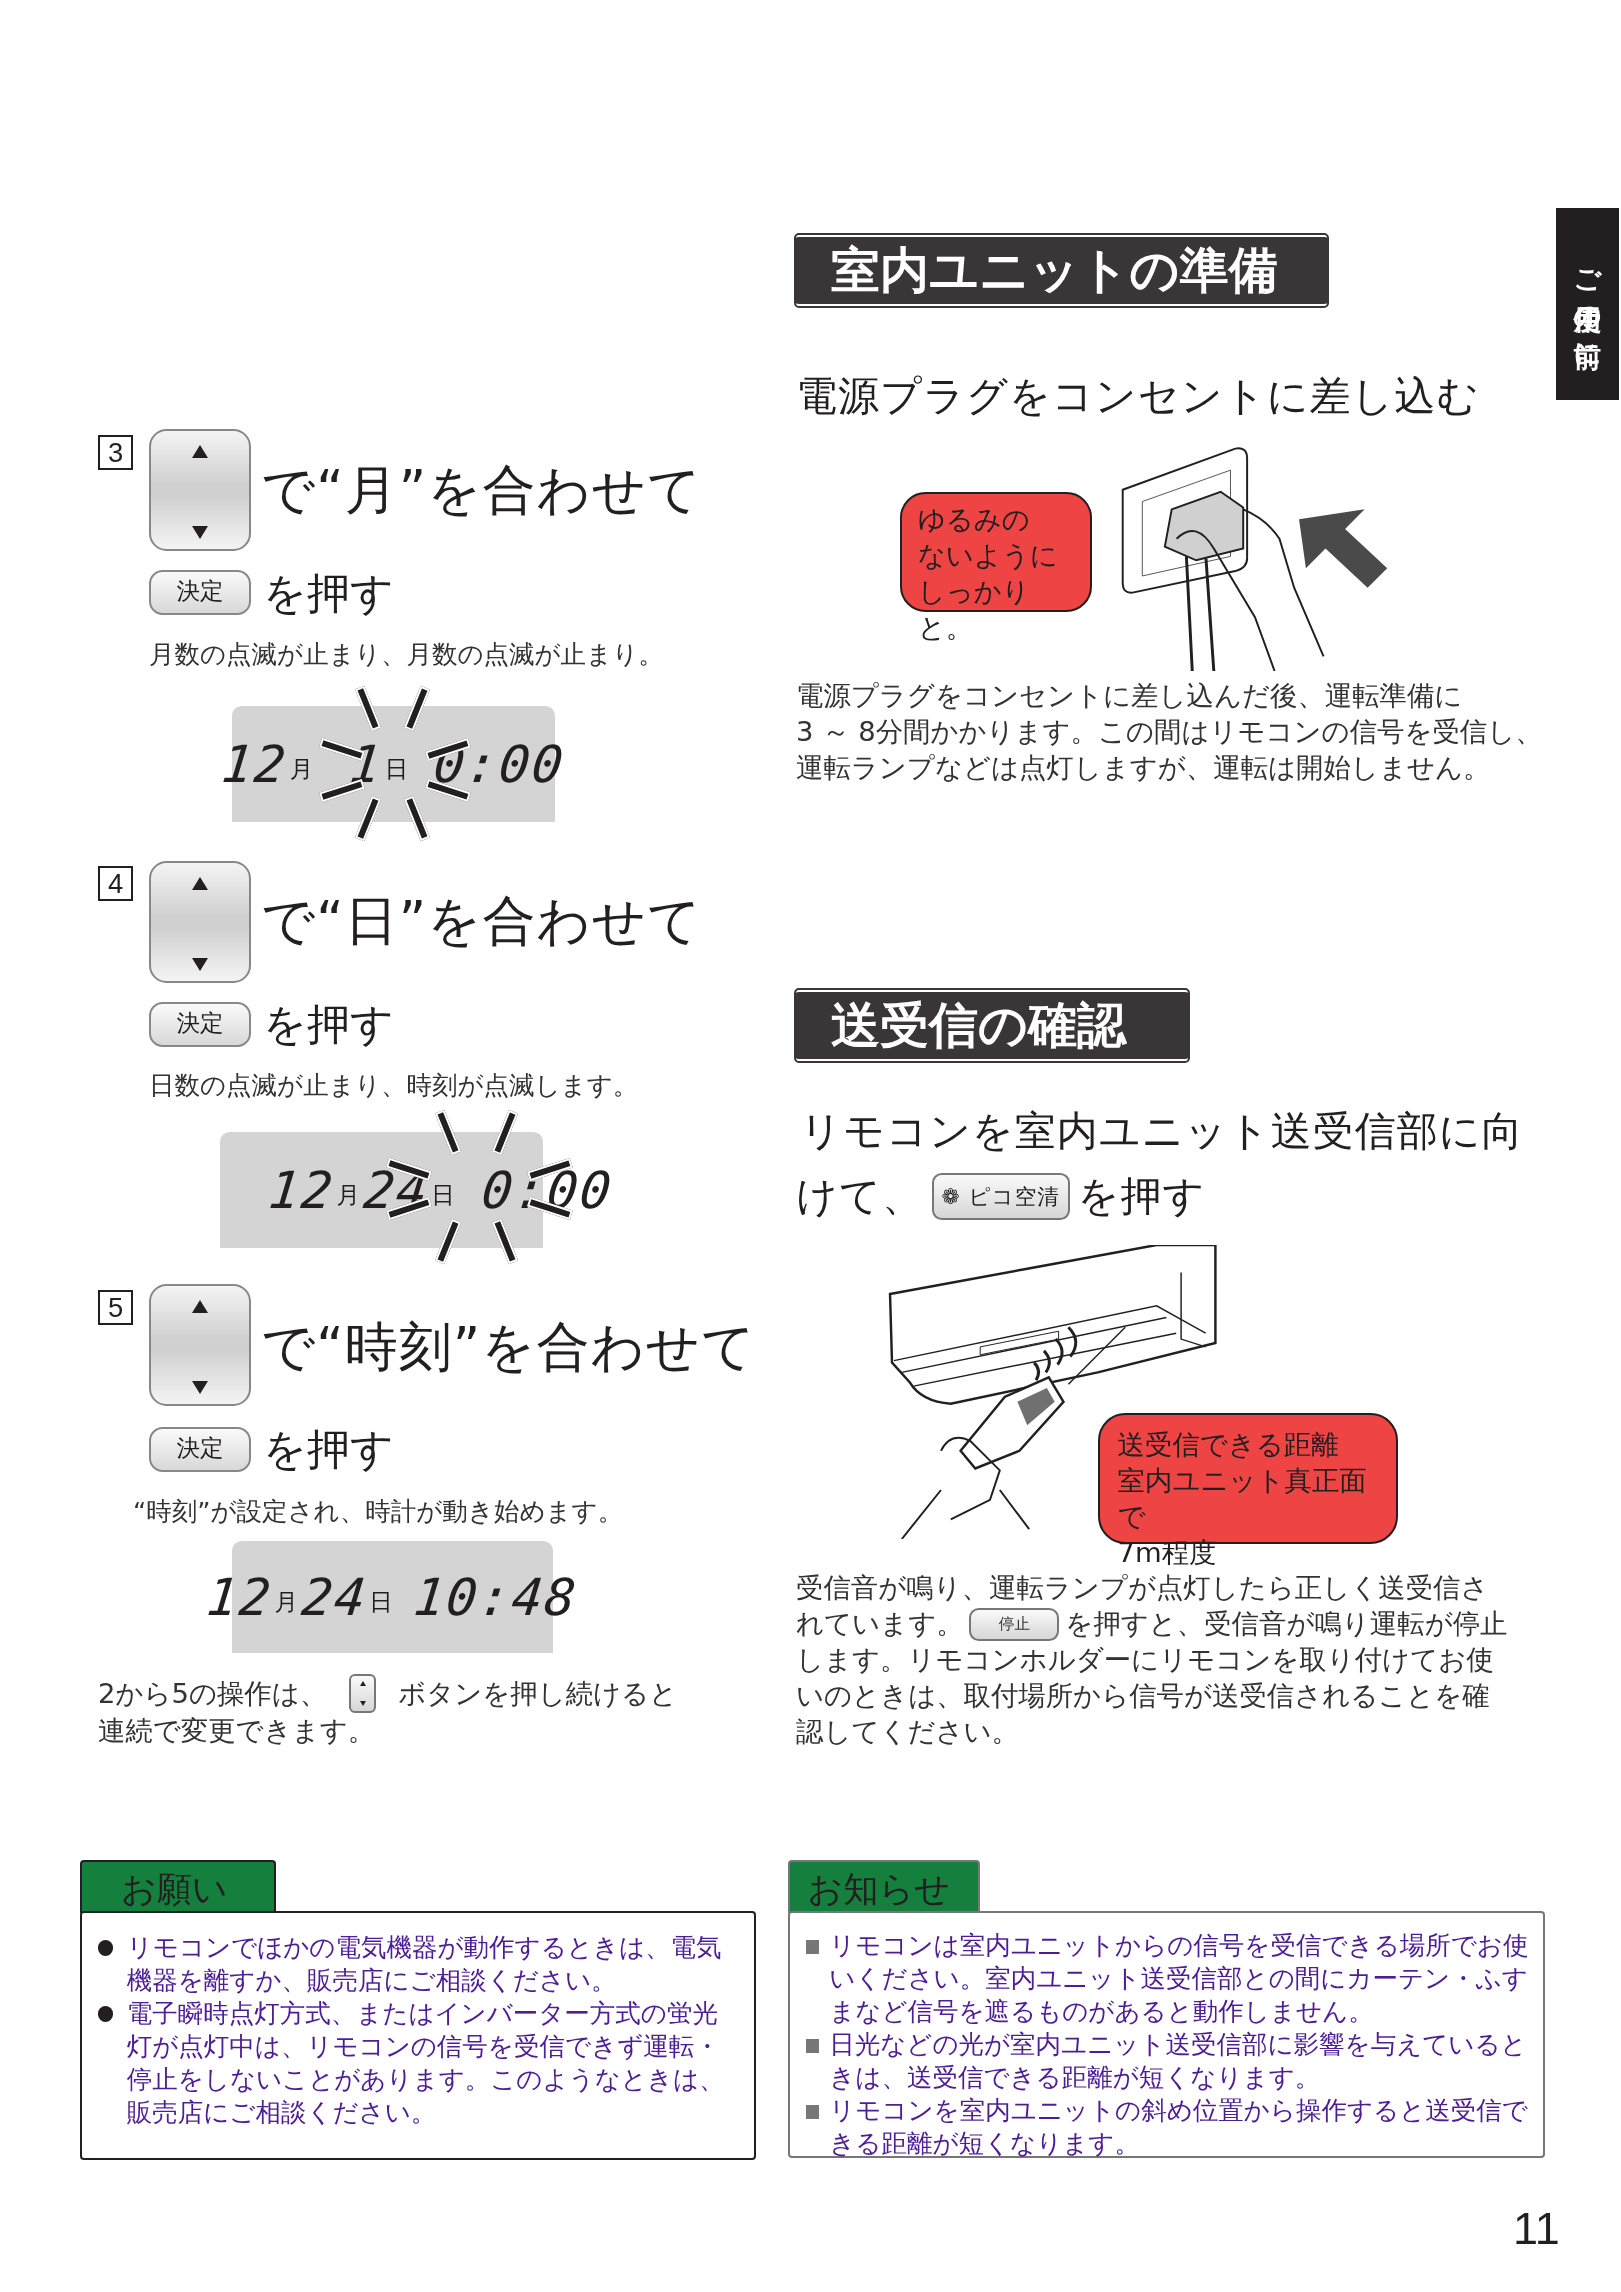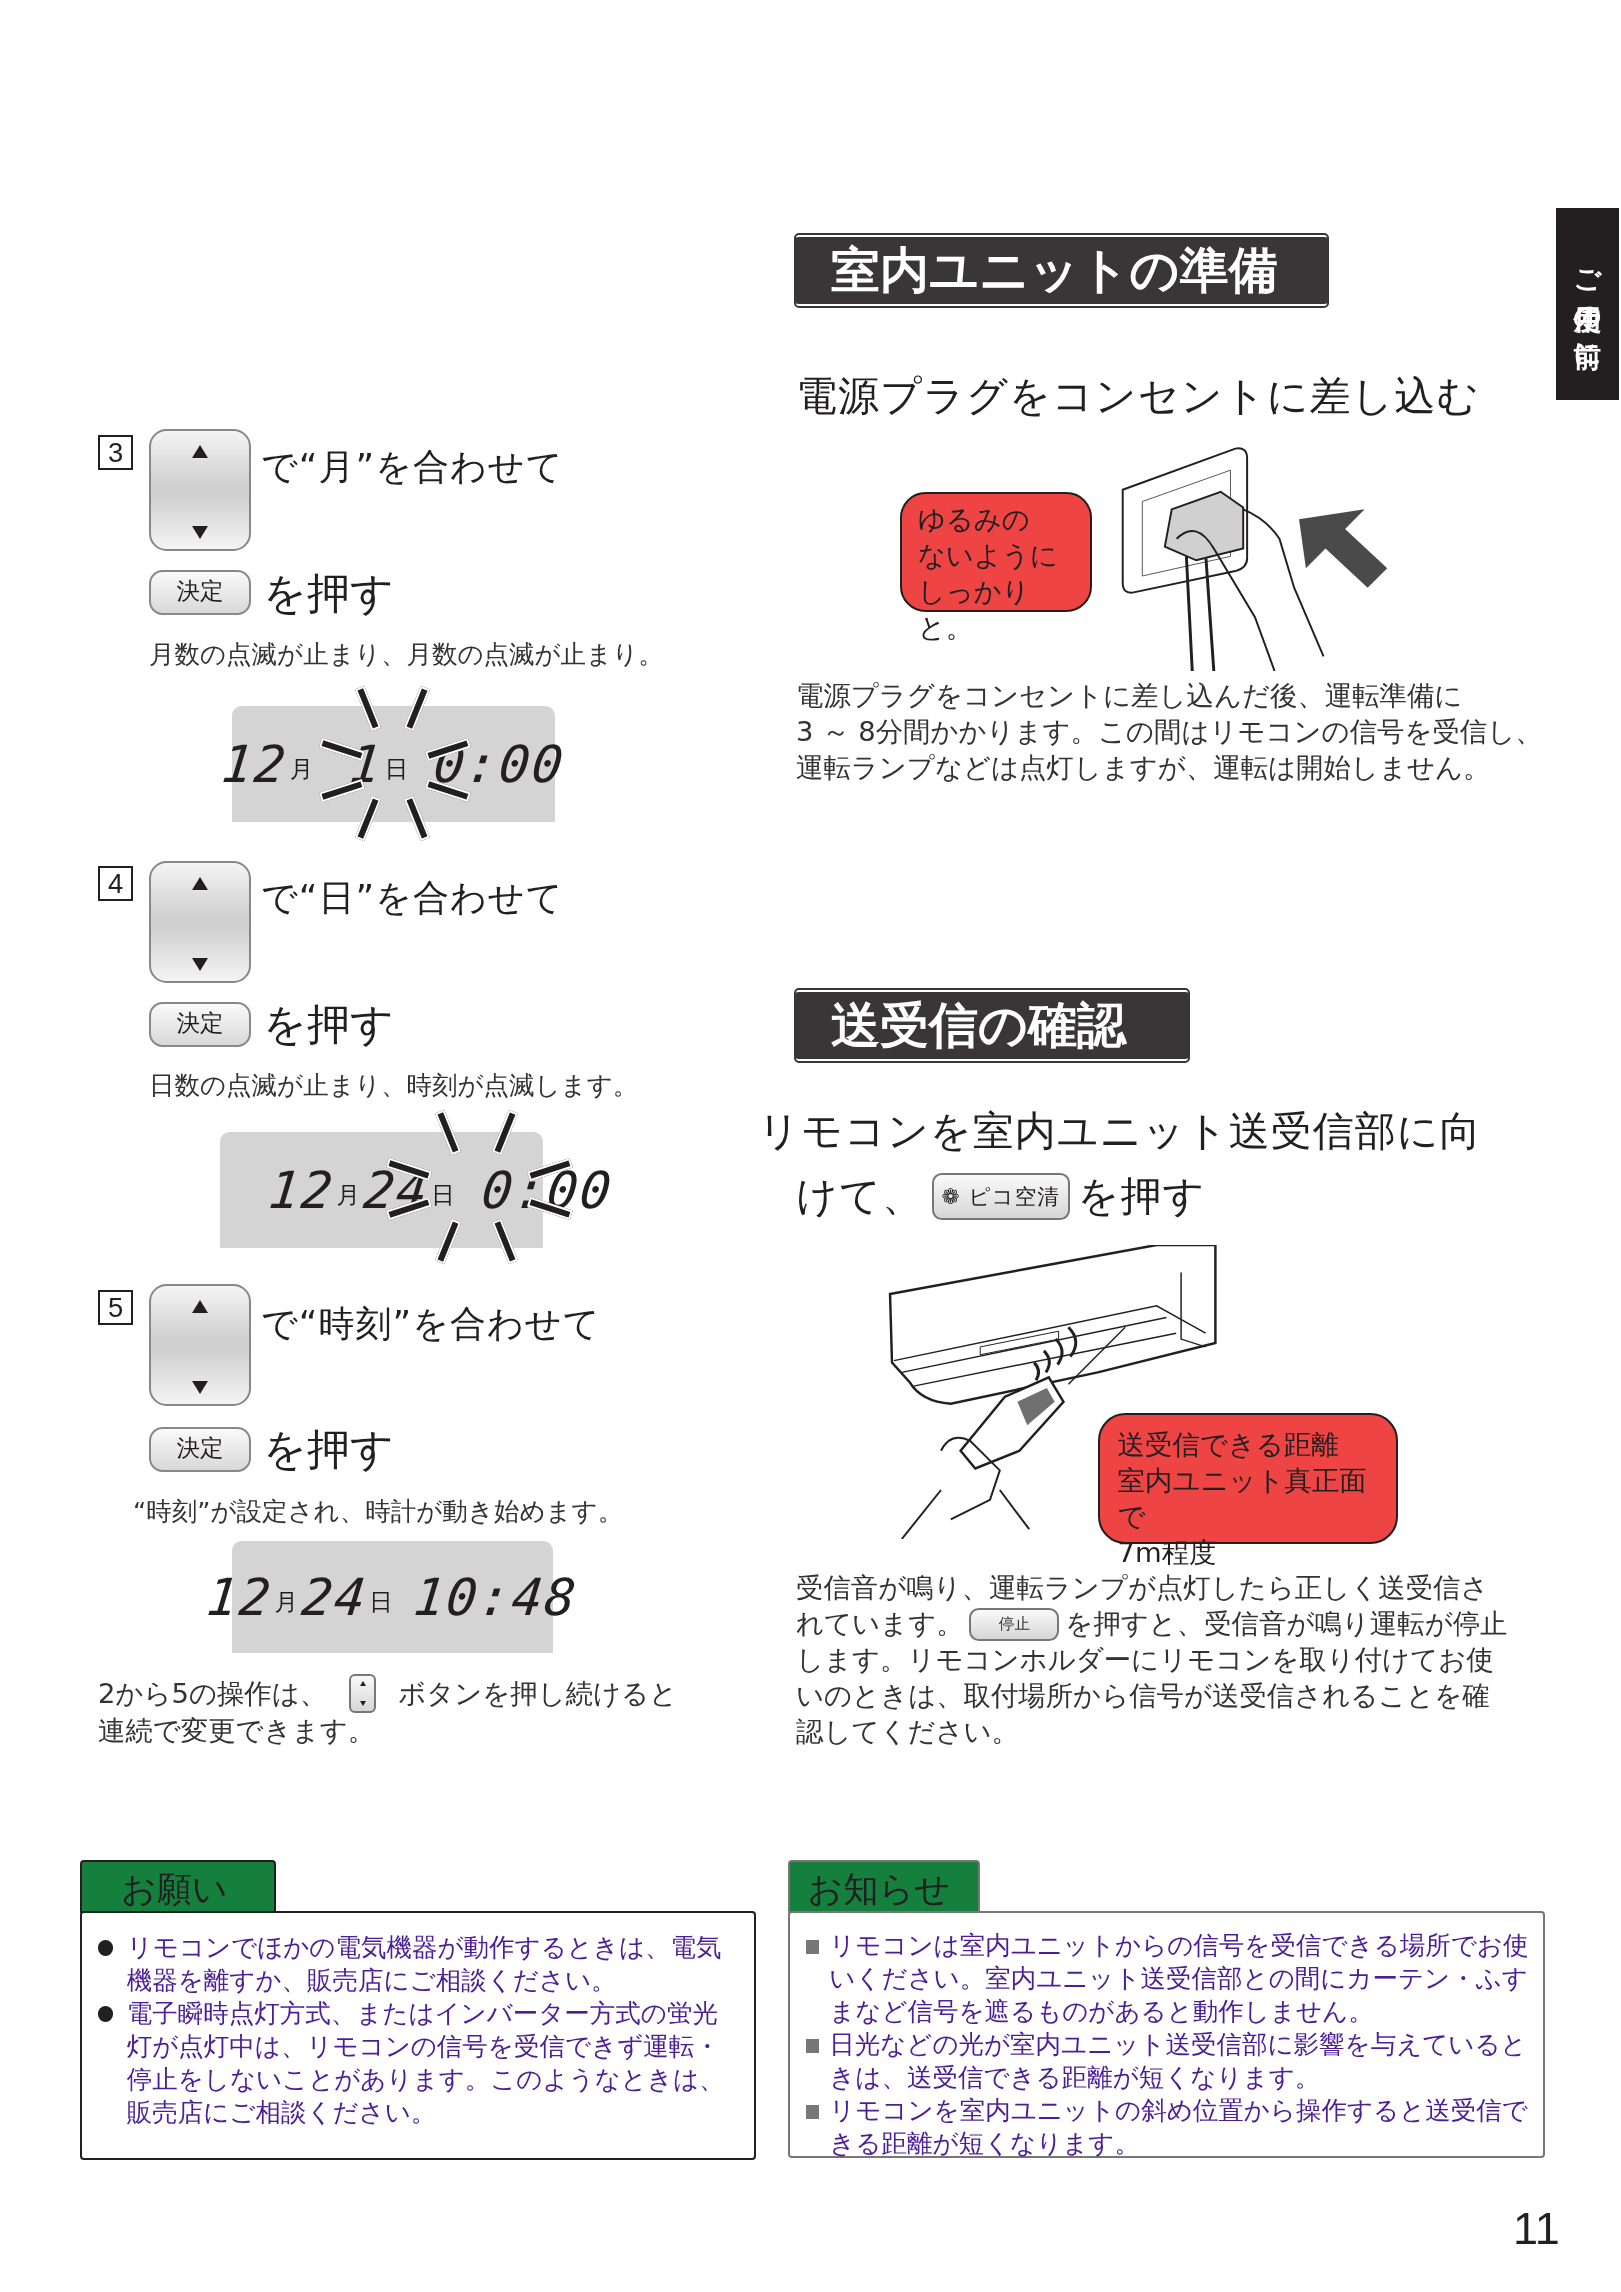--- a/index.html
+++ b/index.html
@@ -16,21 +16,21 @@
   .step-num { width: 35px; height: 35px; border: 2px solid #231f20; font-size: 27.4px; line-height: 31px;
     text-align: center; font-family: "Liberation Sans", sans-serif; }
 
   
   .updown { width: 102px; height: 122px; border: 2.9px solid #888; border-radius: 17.6px;
     background: linear-gradient(#f4f4f4, #d0d0d0 45%, #d0d0d0 55%, #f4f4f4);
     display: flex; flex-direction: column; justify-content: space-between; align-items: center; padding: 13.7px 0 9.8px; }
   .tri-up { width: 0; height: 0; border-left: 8.8px solid transparent; border-right: 8.8px solid transparent; border-bottom: 13.7px solid #231f20; }
   .tri-down { width: 0; height: 0; border-left: 8.8px solid transparent; border-right: 8.8px solid transparent; border-top: 13.7px solid #231f20; }
 
-  .step-title { font-size: 36px; letter-spacing: 1px; }
+  .step-title { font-size: 53px; letter-spacing: 1px; margin-top: 12px; }
   .decide-btn { width: 102px; height: 45px; border: 2.9px solid #888; border-radius: 13.7px;
     background: linear-gradient(#fafafa, #d8d8d8); font-size: 23.5px; text-align: center; line-height: 39px; }
   .press-text { font-size: 43px; }
   .note { font-size: 25.5px; color: #333; }
 
   
   .lcd { background: #d4d4d4; border-radius: 9.8px 9.8px 0 0; font-family: "DejaVu Sans Mono", monospace;
     color: #231f20; display: flex; align-items: center; justify-content: center; font-style: italic; }
   .lcd .big { font-size: 51px; letter-spacing: 2px; transform: skewX(-6deg); display: inline-block; }
   .lcd .small { font-size: 23.5px; font-style: normal; margin: 9.8px 3.9px 0 2px; }
@@ -177,21 +177,21 @@
 
 <div class="abs body-text" style="left:796px;top:678px;">
   <div>電源プラグをコンセントに差し込んだ後、運転準備に</div>
   <div>3 ～ 8分間かかります。この間はリモコンの信号を受信し、</div>
   <div>運転ランプなどは点灯しますが、運転は開始しません。</div>
 </div>
 
 <div class="abs section-header" style="left:796px;top:990px;width:392px;height:71px;">
   <span>送受信の確認</span>
 </div>
-<div class="abs heading-lg" style="left:758px;top:1088px;">リモコンを室内ユニット送受信部に向</div>
+<div class="abs heading-lg" style="left:800px;top:1088px;">リモコンを室内ユニット送受信部に向</div>
 <div class="abs heading-lg" style="left:796px;top:1153px;display:flex;align-items:center;">
   <span>けて、</span>
   <span class="inline-btn" style="font-size:21.6px;padding:3.9px 7.8px;margin:0 7.8px;height:47px;line-height:35px;">
     <span>❁</span>
     <span>ピコ空清</span>
   </span>
   <span>を押す</span>
 </div>
 
 <div class="abs" style="left:882px;top:1245px;width:363px;height:294px;">

